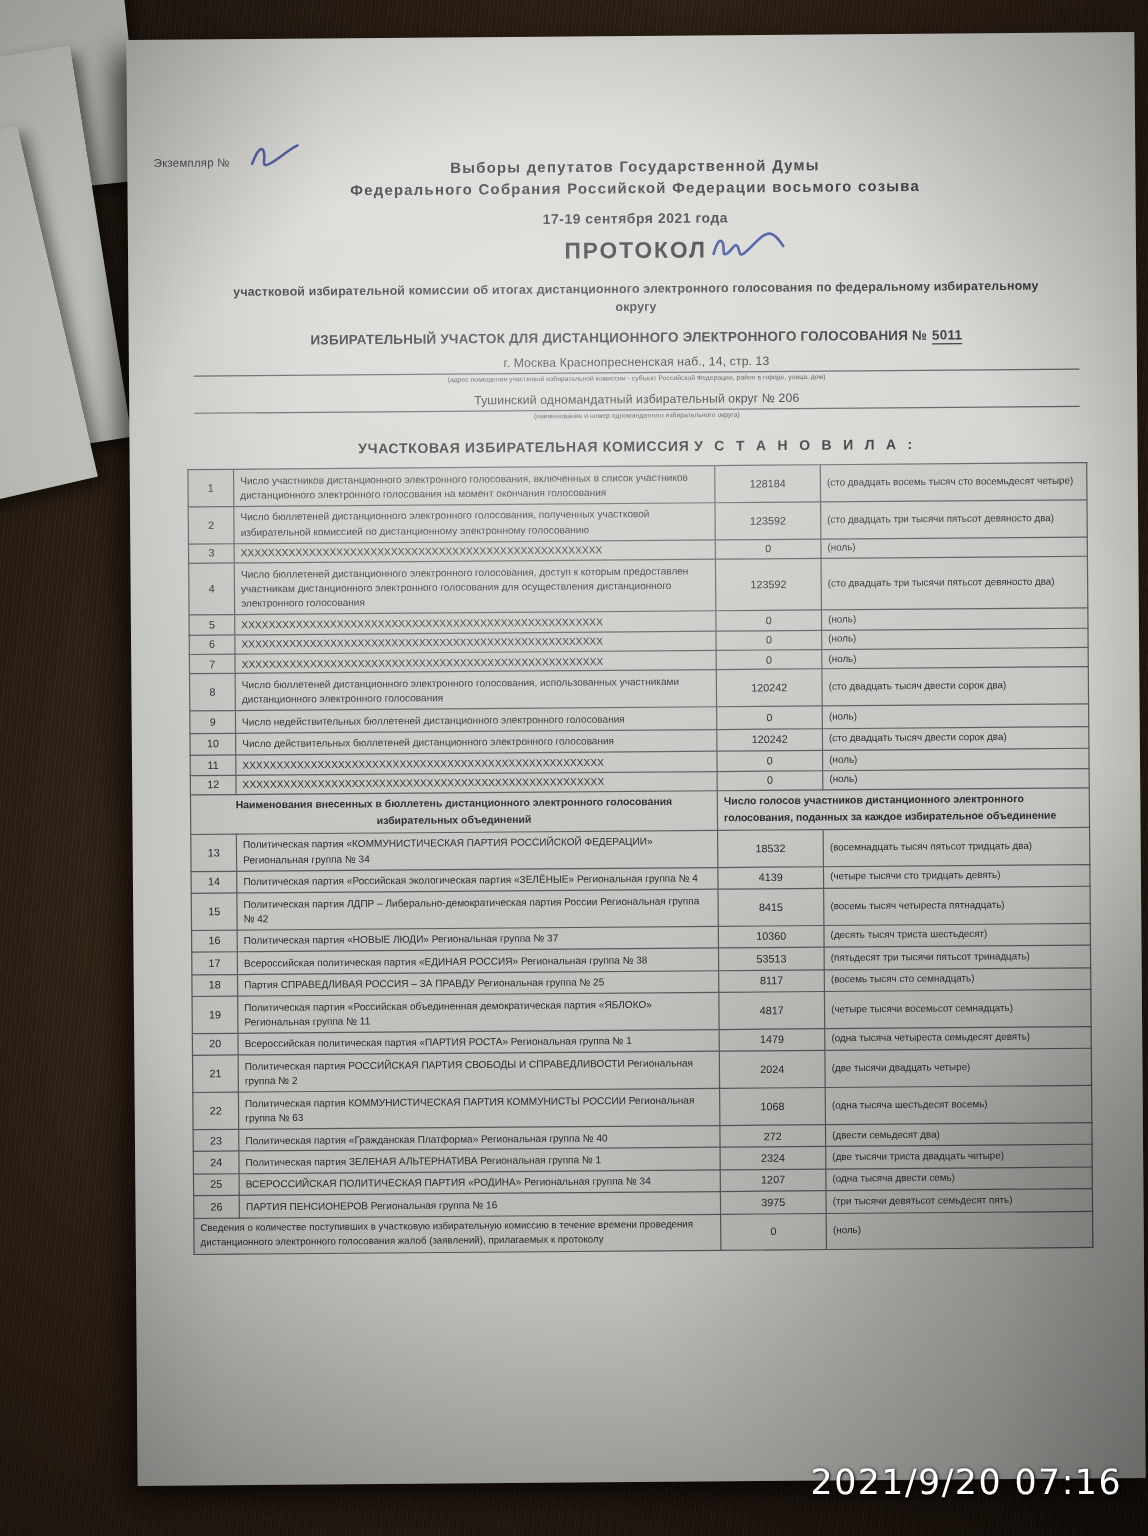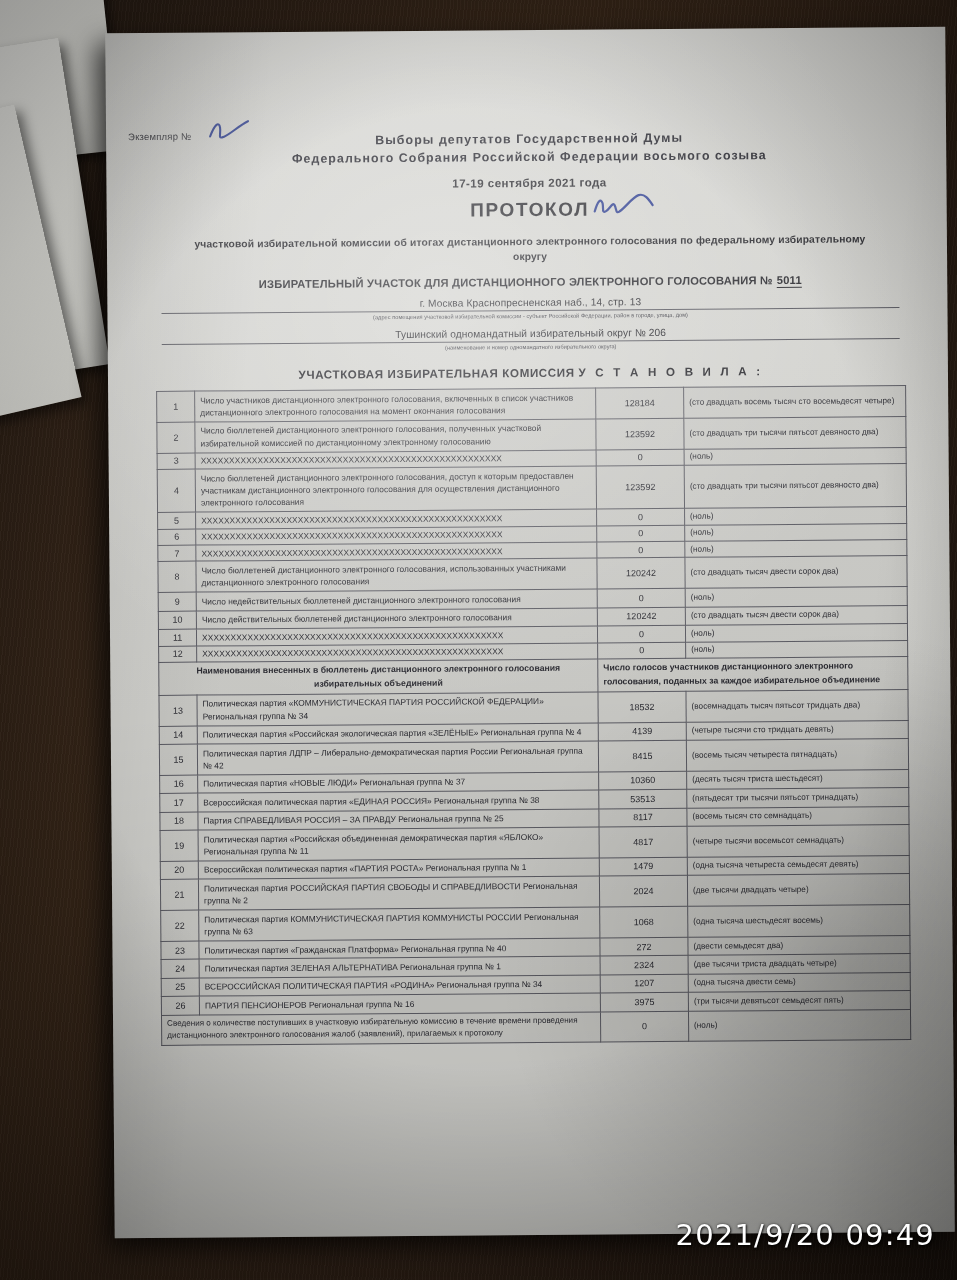--- a/index.html
+++ b/index.html
@@ -525,15 +525,15 @@
               <td class="c-words">(ноль)</td>
             </tr>
           </tbody>
       </table>
 
     </div>
   </div>
 
   <div class="vignette"></div>
 
-  <div class="timestamp">2021/9/20  09:49</div>
+  <div class="timestamp">2021/9/20  07:16</div>
 
 </div>
 
 </body></html>

